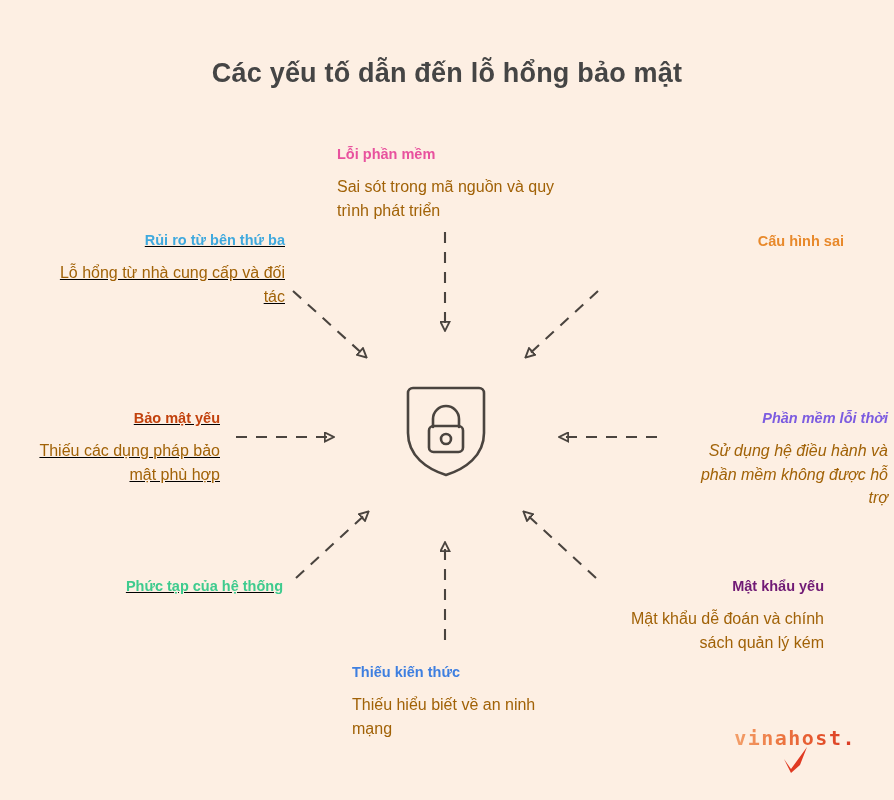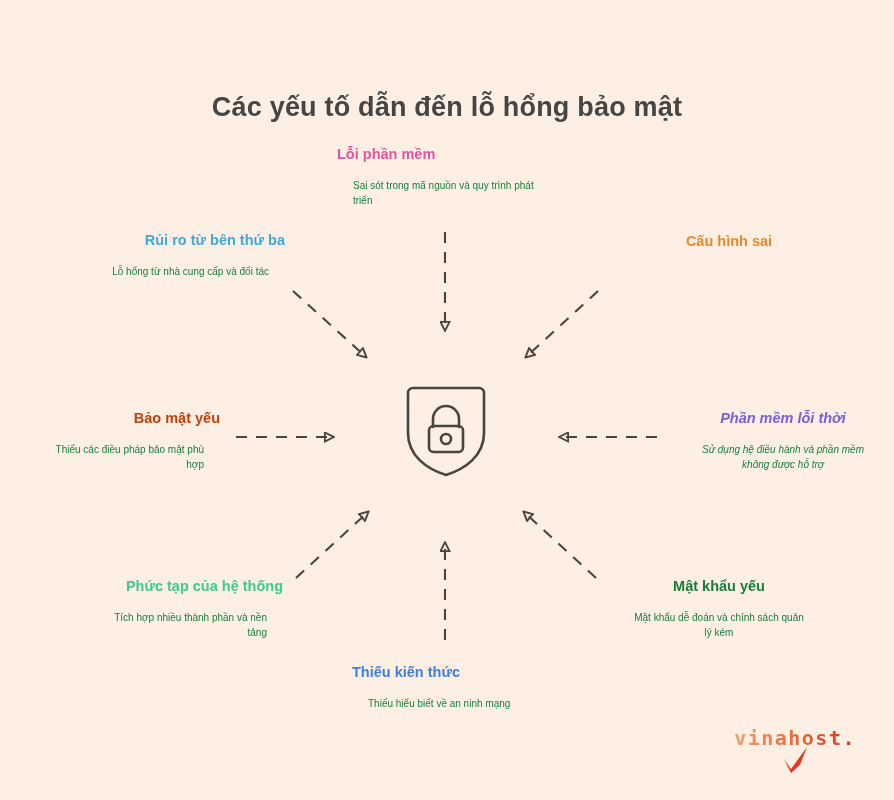--- a/index.html
+++ b/index.html
@@ -30,40 +30,39 @@
   .page-title {
     position: absolute;
     left: 0;
     top: 58px;
     width: 894px;
     text-align: center;
     font-size: 27px;
     font-weight: bold;
     color: #454545;
     letter-spacing: 0.2px;
-    margin-top: 34px;
   }
   .node {
     position: absolute;
   }
   .node-heading {
     font-size: 14.5px;
     font-weight: bold;
     margin: 0 0 12px 0;
     line-height: 1.2;
   }
   .node-desc {
-    font-size: 10px;
-    color: #15803d;
+    font-size: 16px;
+    color: #a16207;
     line-height: 1.45;
-    margin: 16px;
+    margin: 0;
   }
   .ta-center { }
-  .ta-left   { text-align: center; }
-  .ta-right  { text-align: right; }
+  .ta-left   { text-align: right; }
+  .ta-right  { text-align: right; text-decoration: underline; }
 
   
   #node-software-bug   { left: 337px; top: 146px; width: 220px; }
   #node-third-party    { left: 40px;  top: 232px; width: 245px; }
   #node-misconfig      { left: 614px; top: 233px; width: 230px; }
   #node-weak-security  { left: 30px;  top: 410px; width: 190px; }
   #node-outdated       { left: 678px; top: 410px; width: 210px; font-style: italic; }
   #node-complexity     { left: 98px;  top: 578px; width: 185px; }
   #node-weak-password  { left: 614px; top: 578px; width: 210px; }
   #node-lack-knowledge { left: 352px; top: 664px; width: 190px; }
@@ -151,35 +150,34 @@
     <div class="node-heading" style="color:#3FA9DE">Rủi ro từ bên thứ ba</div>
     <div class="node-desc">Lỗ hổng từ nhà cung cấp và đối tác</div>
   </div>
 
   <div class="node ta-left" id="node-misconfig">
     <div class="node-heading" style="color:#E8892B">Cấu hình sai</div>
   </div>
 
   <div class="node ta-right" id="node-weak-security">
     <div class="node-heading" style="color:#c2410c">Bảo mật yếu</div>
-    <div class="node-desc">Thiếu các điều pháp bảo mật phù hợp</div>
+    <div class="node-desc">Thiếu các dụng pháp bảo mật phù hợp</div>
   </div>
 
   <div class="node ta-left" id="node-outdated">
     <div class="node-heading" style="color:#7C5CE0">Phần mềm lỗi thời</div>
     <div class="node-desc">Sử dụng hệ điều hành và phần mềm không được hỗ trợ</div>
   </div>
 
   <div class="node ta-right" id="node-complexity">
     <div class="node-heading" style="color:#3ECB8E">Phức tạp của hệ thống</div>
-    <div class="node-desc">Tích hợp nhiều thành phần và nền tảng</div>
   </div>
 
   <div class="node ta-left" id="node-weak-password">
-    <div class="node-heading" style="color:#15803d">Mật khẩu yếu</div>
+    <div class="node-heading" style="color:#701a75">Mật khẩu yếu</div>
     <div class="node-desc">Mật khẩu dễ đoán và chính sách quản lý kém</div>
   </div>
 
   <div class="node ta-center" id="node-lack-knowledge">
     <div class="node-heading" style="color:#3E7FE0">Thiếu kiến thức</div>
     <div class="node-desc">Thiếu hiểu biết về an ninh mạng</div>
   </div>
 
   <div id="logo">
     <span class="logo-text">vinahost.</span>

